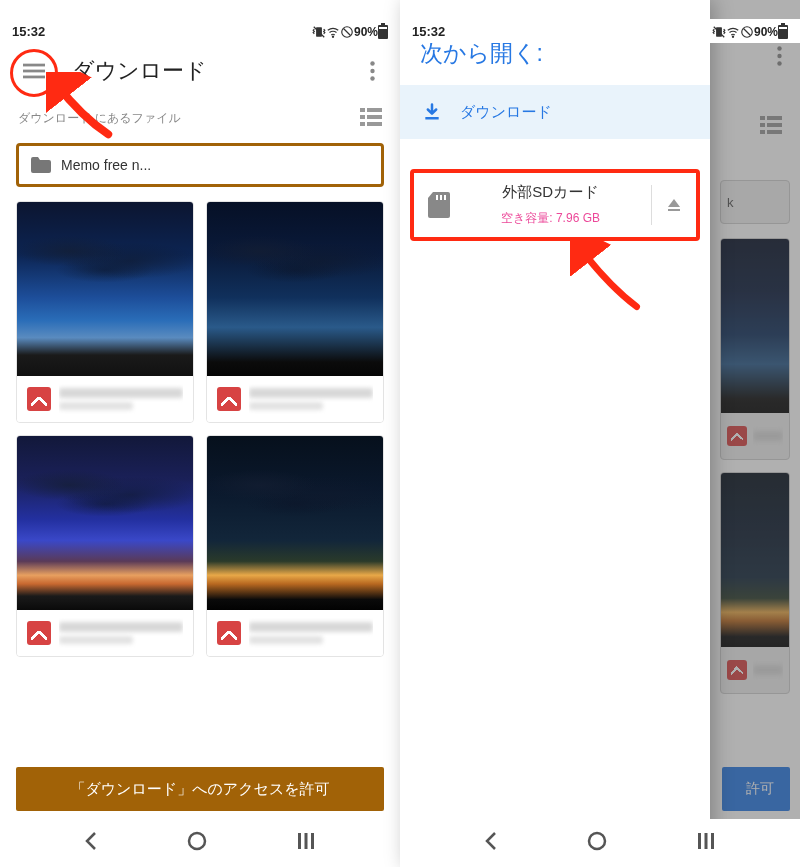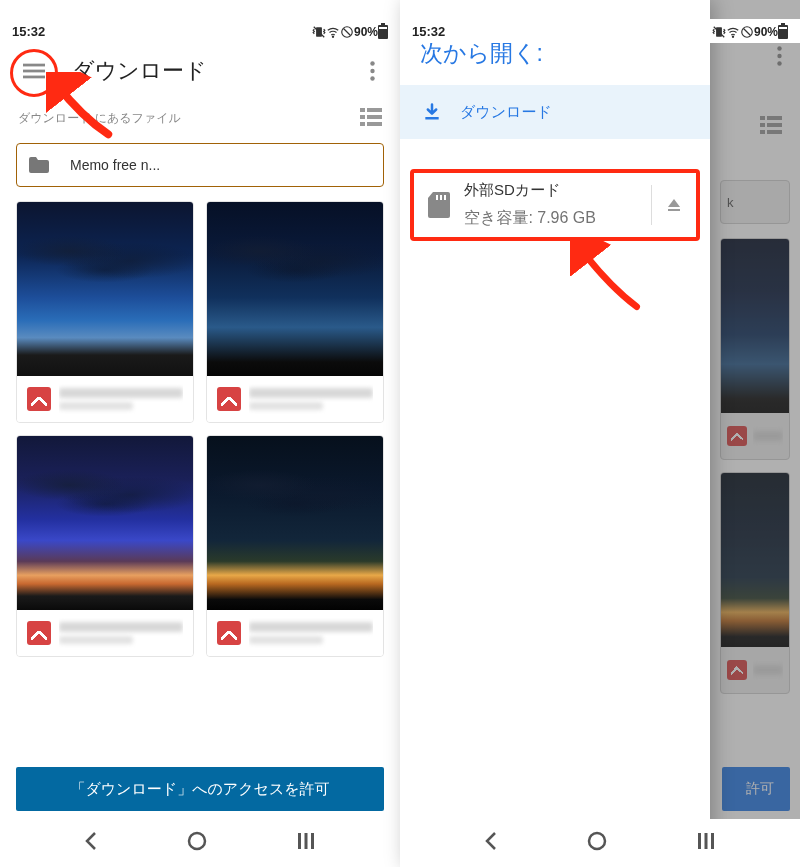--- a/index.html
+++ b/index.html
@@ -87,25 +87,25 @@
     overflow: hidden;
   }
   .folders-row {
     display: flex;
     gap: 12px;
     margin-bottom: 14px;
   }
   .folder-tile {
     flex: 1;
     height: 44px;
-    border: 1px solid #a16207;
+    border: 3px solid #a16207;
     border-radius: 4px;
     display: flex;
     align-items: center;
-    gap: 21px;
+    gap: 10px;
     padding: 0 12px;
     font-size: 14px;
     color: #333;
     white-space: nowrap;
     overflow: hidden;
     text-overflow: ellipsis;
   }
   .folder-tile .flabel { overflow: hidden; text-overflow: ellipsis; }
   .grid2 {
     display: grid;
@@ -174,21 +174,21 @@
     height:10px;
     border-radius:3px;
     background:#d8d8d8;
     filter: blur(2px);
   }
   .blurline.s2 { height:8px; width:60%; background:#e2e2e2; }
 
   .allow-btn {
     margin: 0 16px 8px 16px;
     height: 44px;
-    background: #0369a1;
+    background: #a16207;
     color: #fff;
     display:flex;
     align-items:center;
     justify-content:center;
     font-size:15px;
     border-radius:2px;
   }
 
   .navbar {
     height: 48px;
@@ -240,24 +240,25 @@
   }
   .sd-box {
     margin: 18px 10px 0 10px;
     border: 4px solid #ff2a12;
     border-radius: 4px;
     height: 72px;
     display:flex;
     align-items:center;
     gap:14px;
     padding: 0 14px;
+    text-align: center;
   }
   .sd-text { flex:1; }
   .sd-text .line1 { font-size:15px; color:#333; }
-  .sd-text .line2 { font-size:16px; color:#737373; margin-top:8px; }
+  .sd-text .line2 { font-size:12px; color:#ec4899; margin-top:8px; }
   .sd-eject {
     border-left: 1px solid #ddd;
     padding-left: 14px;
     height: 40px;
     display:flex;
     align-items:center;
     color:#999;
   }
 
   

